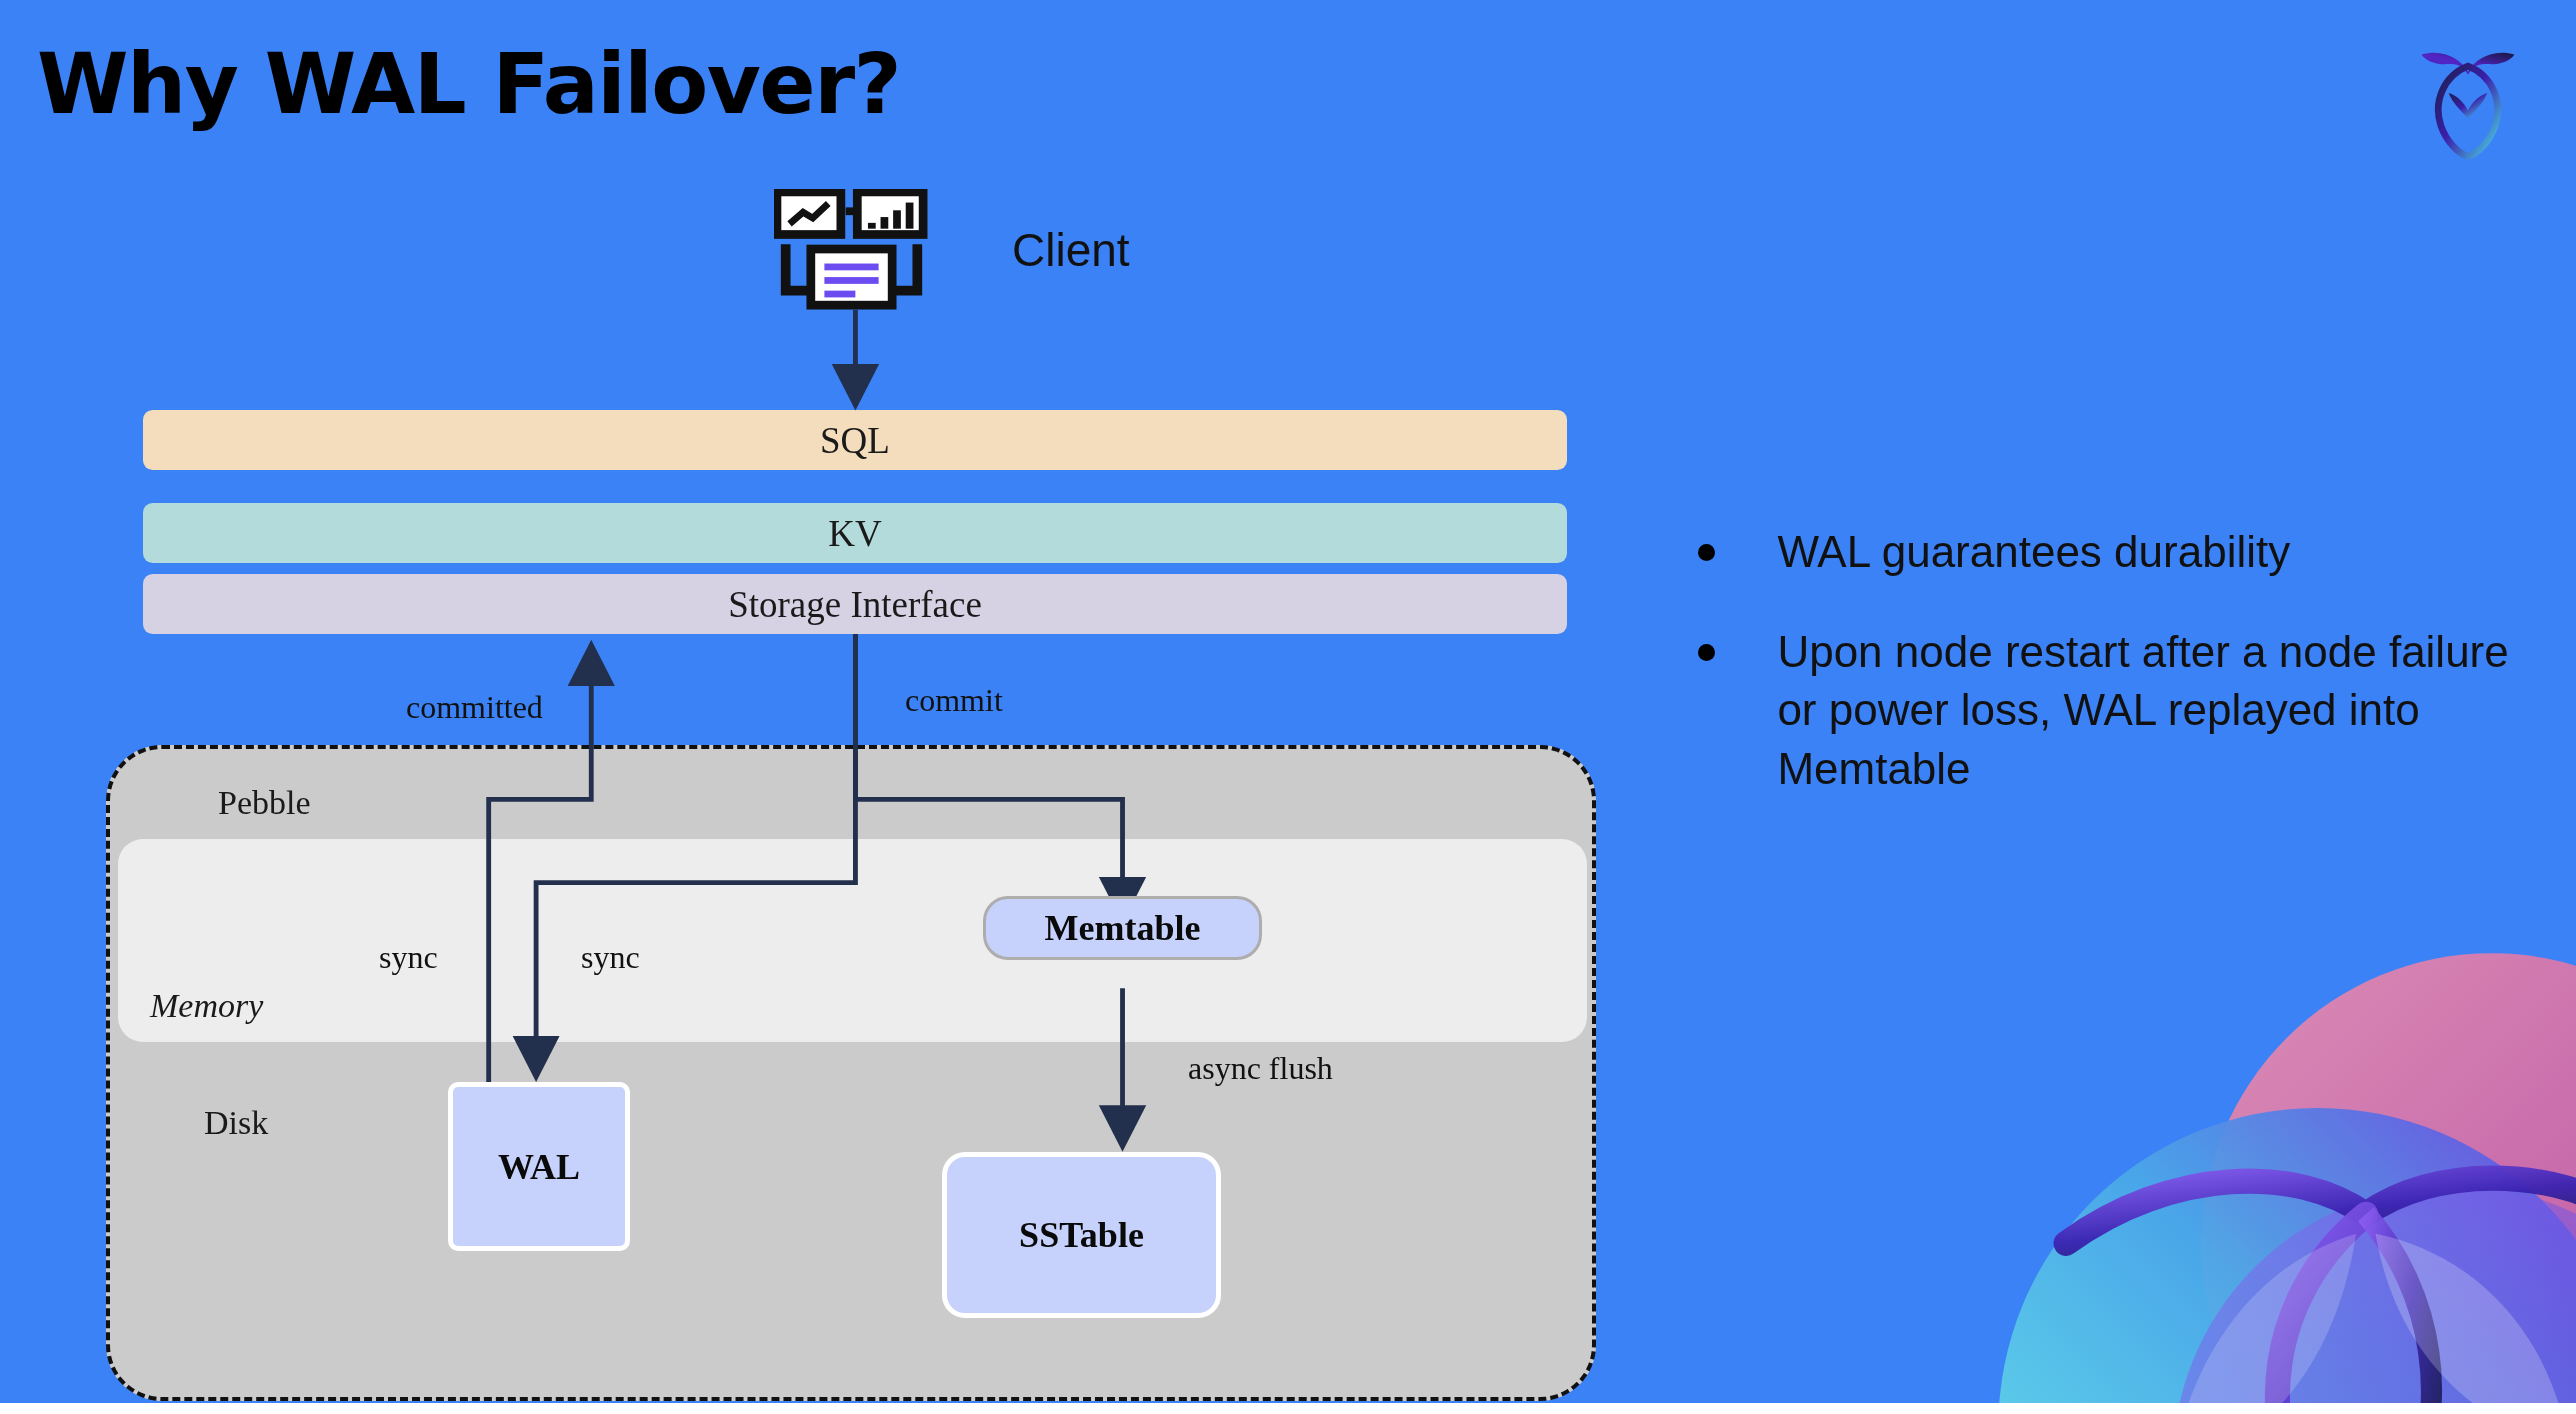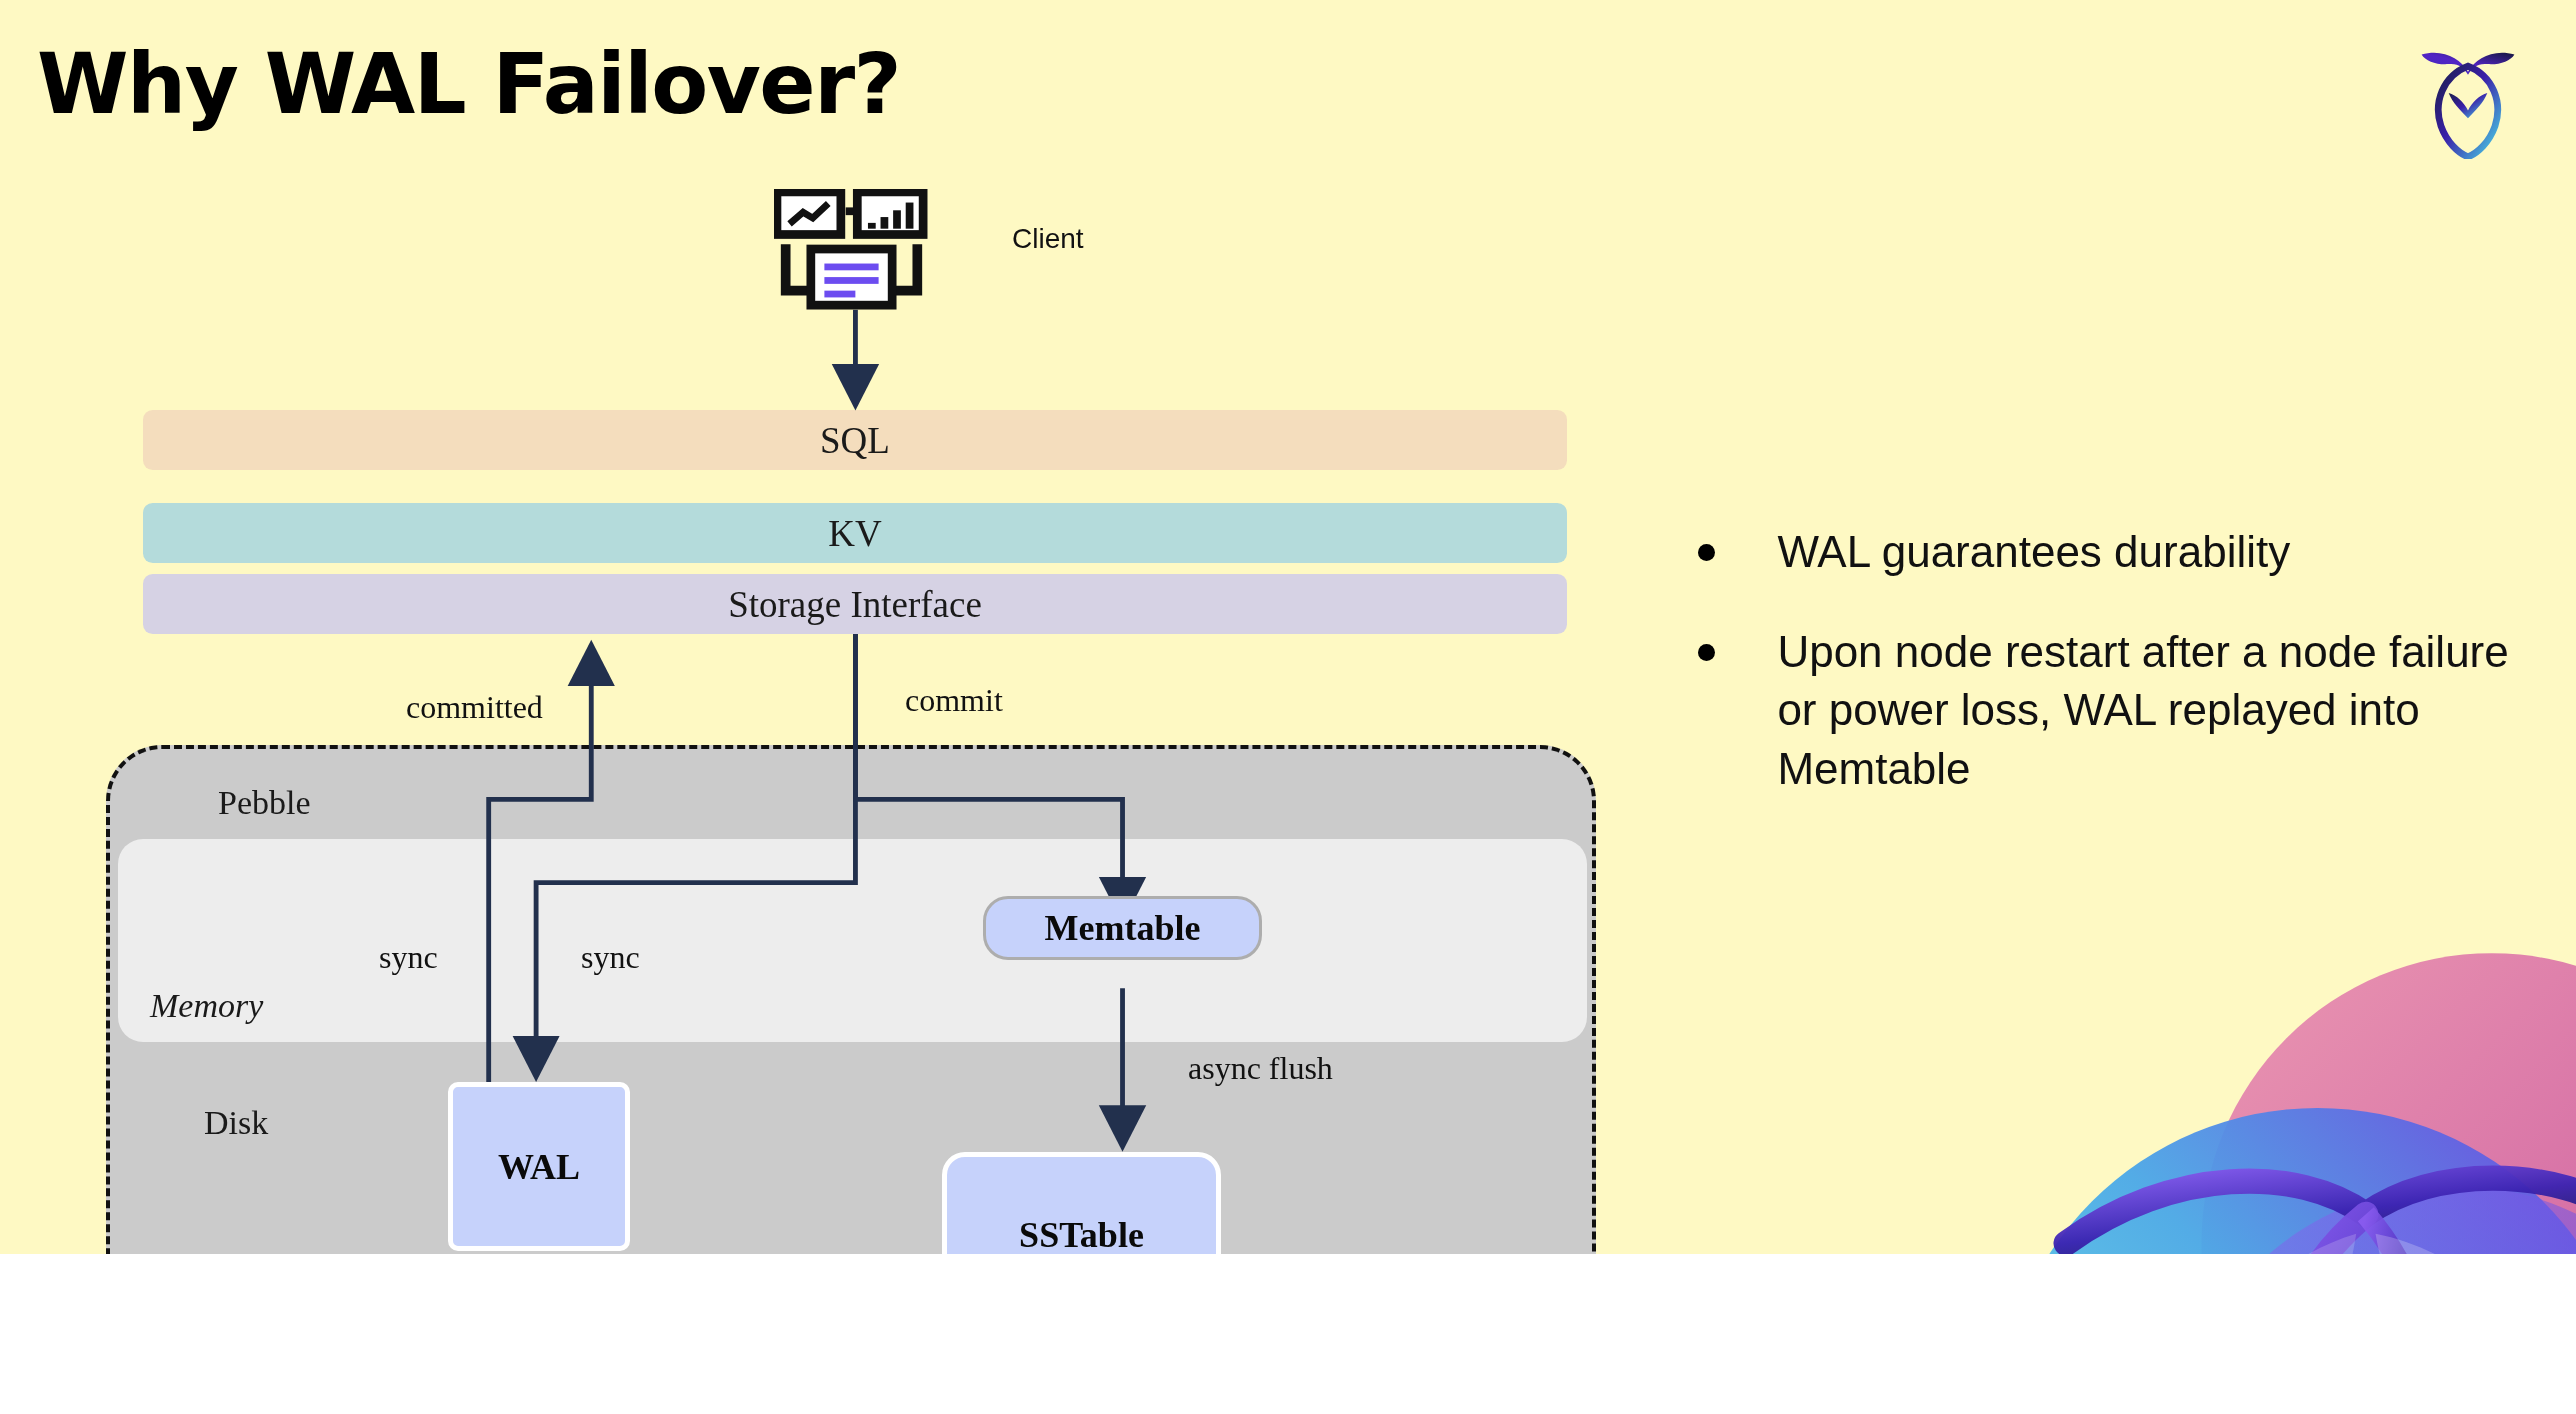--- a/index.html
+++ b/index.html
@@ -1,39 +1,39 @@
 <!DOCTYPE html>
 <html><head>
 <meta charset="utf-8">
 <style>
   * { margin:0; padding:0; box-sizing:border-box; }
   html,body { width:2576px; height:1415px; background:#ffffff; overflow:hidden; }
   body { font-family:"Liberation Sans", sans-serif; position:relative; }
 
-  .slide { position:absolute; inset:0; width:2576px; height:1254px; background:#fef9c3; overflow:hidden; }
+  .slide { position:absolute; inset:0; width:2576px; height:1403px; background:#3b82f6; overflow:hidden; }
 
   
   #title {
     position:absolute; left:37px; top:41px;
     font-family:"DejaVu Sans", sans-serif;
     font-weight:bold; font-size:83px; letter-spacing:-1.5px;
     color:#000; line-height:1.05; white-space:nowrap;
   }
 
   
   #logo { position:absolute; left:2410px; top:33px; width:116px; height:126px; }
 
   
   #decor { position:absolute; left:1950px; top:924px; width:677px; height:542px; pointer-events:none; }
 
   
   #client-icon { position:absolute; left:774px; top:189px; width:155px; height:121px; }
   #client-label {
     position:absolute; left:1012px; top:223px;
-    font-size:28px; color:#111; font-family:"Liberation Sans", sans-serif;
+    font-size:46px; color:#111; font-family:"Liberation Sans", sans-serif;
   }
 
   
   .layer-bar {
     position:absolute; left:143px; width:1424px; height:60px;
     border-radius:9.7px;
     display:flex; align-items:center; justify-content:center;
     font-family:"Liberation Serif", serif;
     font-size:37px; color:#1a1a1a;
   }

